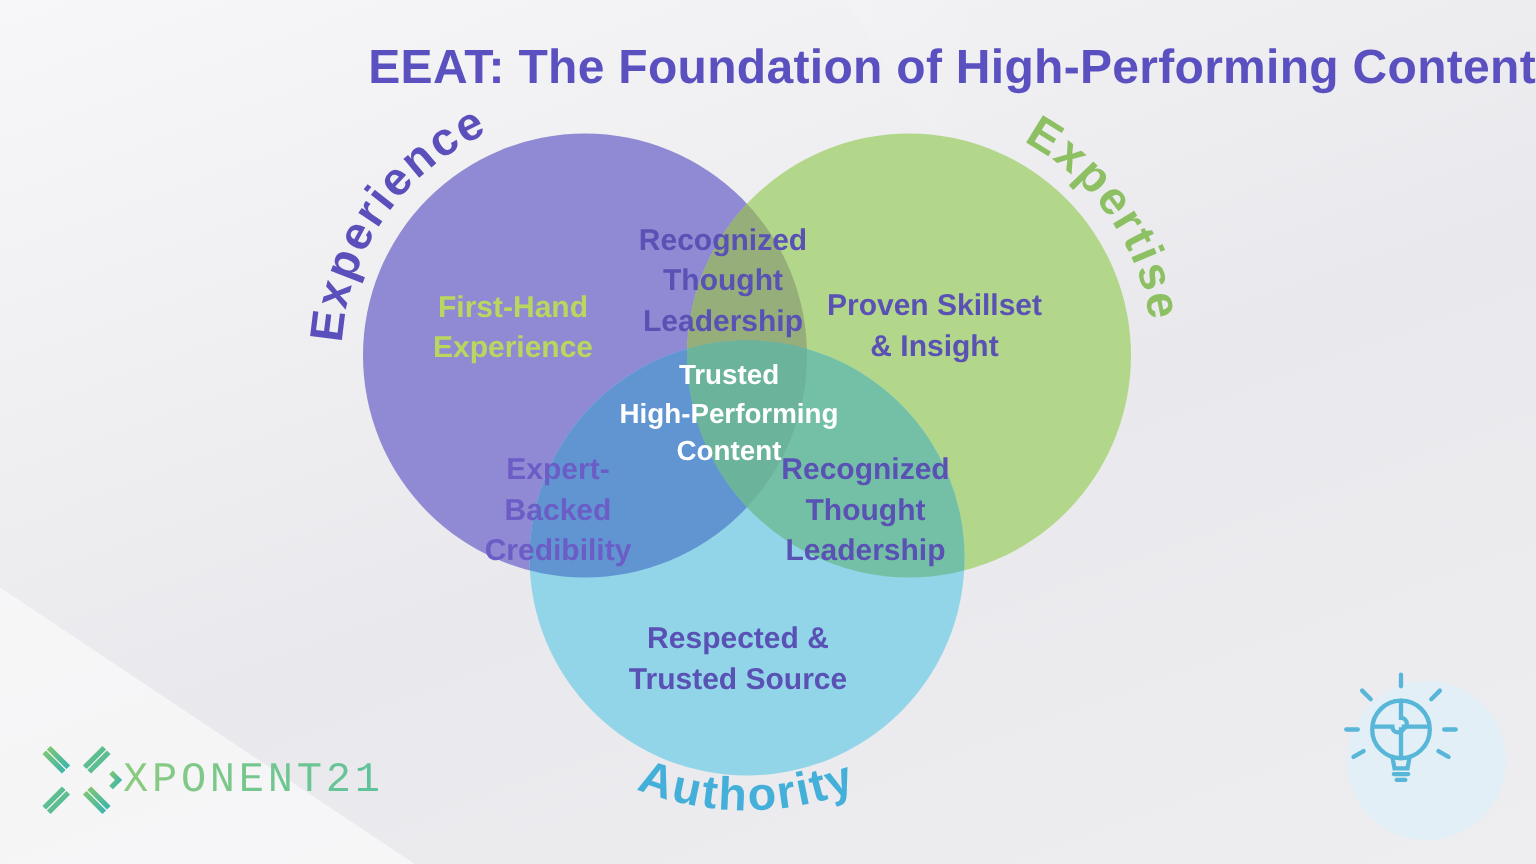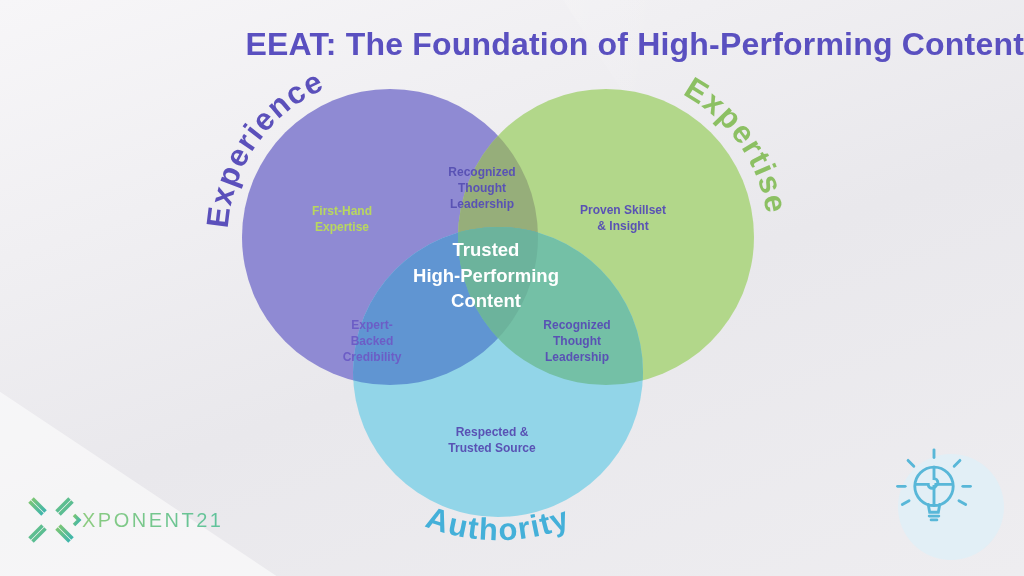--- a/index.html
+++ b/index.html
@@ -20,35 +20,35 @@
   .title{
     position:absolute;top:26px;left:0;width:100%;margin:0;
     text-align:right;font-size:32px;font-weight:bold;letter-spacing:.2px;
     color:#5a50c0;
   }
   .venn{position:absolute;left:0;top:0;width:1024px;height:576px;}
   .arc-label{font-weight:bold;font-size:31px;letter-spacing:1.5px;}
   .region-label{
     position:absolute;transform:translate(-50%,-50%);
     white-space:pre-line;text-align:center;
-    font-weight:bold;font-size:12px;line-height:1.35;
+    font-weight:bold;font-size:20px;line-height:1.35;
   }
   .rl-first-hand{left:342px;top:219px;color:#b9d75f;}
   .rl-top-overlap{left:482px;top:188px;color:#5952b4;}
   .rl-proven{left:623px;top:218px;color:#5952b4;}
   .rl-center{left:486px;top:275px;color:#ffffff;font-size:18.5px;line-height:1.38;}
   .rl-expert{left:372px;top:341px;color:#6c5dc6;}
   .rl-right-overlap{left:577px;top:341px;color:#5952b4;}
   .rl-respected{left:492px;top:440px;color:#5952b4;}
   .logo{position:absolute;left:26px;top:495px;display:flex;align-items:center;}
   .logo-mark{width:56px;height:50px;}
   .logo-text{
-    margin-left:0px;font-size:20px;font-weight:400;letter-spacing:2.5px;
+    margin-left:0px;font-size:28px;font-weight:400;letter-spacing:2.5px;
     background:linear-gradient(90deg,#8ccb7f 0%,#5ec29c 100%);
-    -webkit-background-clip:text;background-clip:text;color:transparent;
+    -webkit-background-clip:text;background-clip:text;color:transparent;font-family:Liberation Mono, monospace;
   }
   .bulb-badge{
     position:absolute;left:898px;top:454px;width:106px;height:106px;border-radius:50%;
     background:#e2eff6;
   }
   .bulb-badge svg{position:absolute;left:-12px;top:-8px;width:96px;height:96px;}
 </style>
 </head>
 <body>
 
@@ -93,21 +93,21 @@
     </text>
     <text class="arc-label" text-anchor="middle" fill="#8cc063">
       <textPath href="#arcExpertise" startOffset="50%">Expertise</textPath>
     </text>
     <text class="arc-label" text-anchor="middle" fill="#44b0d9">
       <textPath href="#arcAuthority" startOffset="50%">Authority</textPath>
     </text>
   </svg>
 
   <div class="region-label rl-first-hand">First-Hand
-Expertise</div>
+Experience</div>
   <div class="region-label rl-top-overlap">Recognized
 Thought
 Leadership</div>
   <div class="region-label rl-center">Trusted
 High-Performing
 Content</div>
   <div class="region-label rl-proven">Proven Skillset
 &amp; Insight</div>
   <div class="region-label rl-expert">Expert-
 Backed

